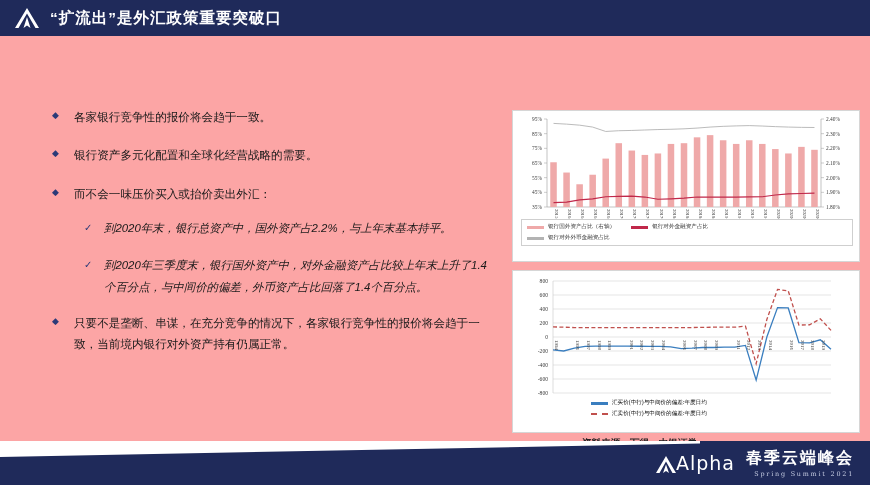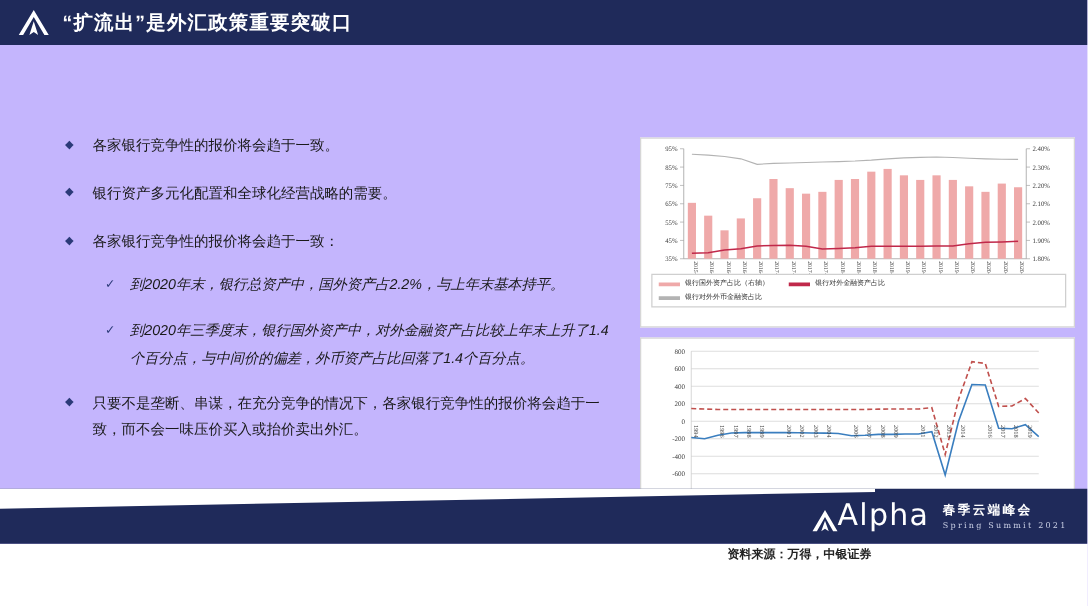--- a/index.html
+++ b/index.html
@@ -4,22 +4,22 @@
 <style>
   * { box-sizing: border-box; margin: 0; padding: 0; }
   html, body {
     width: 870px; height: 485px;
     font-family: "Liberation Sans", "DejaVu Sans", sans-serif;
     background: #ffffff;
     overflow: hidden;
   }
   .slide {
     position: relative;
-    width: 870px; height: 435px;
-    background: #c4b5fd;
+    width: 870px; height: 485px;
+    background: #fca5a5;
   }
 
   
   .header {
     position: absolute; left: 0; top: 0;
     width: 870px; height: 36px;
     background: #1f2a5a;
     display: flex; align-items: center;
   }
   .header-logo {
@@ -152,28 +152,28 @@
     transform: skewY(-1.1deg);
     transform-origin: left top;
   }
   .footer-brand {
     position: absolute;
     right: 16px; top: 7px;
     display: flex; align-items: center;
   }
   .brand-alpha {
     color: #ffffff;
-    font-size: 24px;
+    font-size: 19px;
     letter-spacing: 1px;
     font-family: "DejaVu Sans", sans-serif;
     display: flex; align-items: flex-end; text-align: center;
   }
   .brand-cn { margin-left: 9px; }
   .brand-cn-top {
-    color: #ffffff; font-size: 10px; font-weight: bold; letter-spacing: 2px;
+    color: #ffffff; font-size: 16px; font-weight: bold; letter-spacing: 2px;
   }
   .brand-cn-sub {
     color: #c9cfe4; font-size: 6.4px; letter-spacing: 1.8px;
     font-family: "DejaVu Serif", serif; 
     text-align: right; margin-top: 1px;
   }
 </style>
 </head>
 <body>
 
@@ -197,37 +197,37 @@
       <span class="btext">各家银行竞争性的报价将会趋于一致。</span>
     </div>
 
     <div class="bullet">
       <span class="marker">◆</span>
       <span class="btext">银行资产多元化配置和全球化经营战略的需要。</span>
     </div>
 
     <div class="bullet">
       <span class="marker">◆</span>
-      <span class="btext">各家银行竞争性的报价将会趋于一致：</span>
+      <span class="btext">而不会一味压价买入或抬价卖出外汇：</span>
     </div>
 
     <div class="subbullets">
       <div class="subbullet">
         <span class="marker">✓</span>
         <span class="btext">到2020年末，银行总资产中，国外资产占2.2%，与上年末基本持平。</span>
       </div>
       <div class="subbullet">
         <span class="marker">✓</span>
         <span class="btext">到2020年三季度末，银行国外资产中，对外金融资产占比较上年末上升了1.4个百分点，与中间价的偏差，外币资产占比回落了1.4个百分点。</span>
       </div>
     </div>
 
     <div class="bullet" style="margin-top:6px;">
       <span class="marker">◆</span>
-      <span class="btext">只要不是垄断、串谋，在充分竞争的情况下，各家银行竞争性的报价将会趋于一致，而不会一味压价买入或抬价卖出外汇。</span>
+      <span class="btext">只要不是垄断、串谋，在充分竞争的情况下，各家银行竞争性的报价将会趋于一致，当前境内银行对外资产持有仍属正常。</span>
     </div>
 
   </div>
 
   <div class="charts">
 
     <div class="chart-box chart-top">
       <svg id="svg-top" width="348" height="152" viewBox="0 0 348 152">
           <line x1="31" y1="8" x2="34" y2="8" stroke="#9a9a9a" stroke-width="0.5"></line>
           <text x="29" y="10" text-anchor="end" font-size="5.4" fill="#3a3a3a" font-family="Liberation Serif, serif">95%</text>

